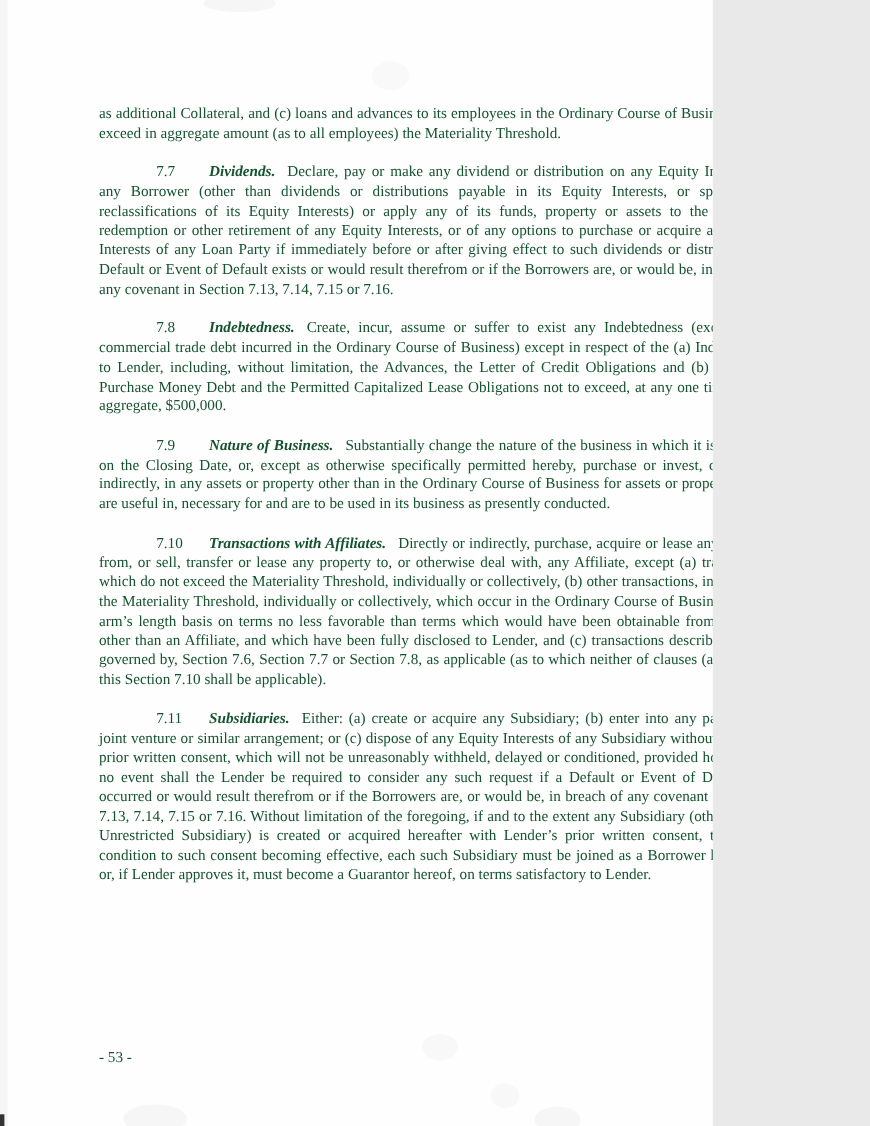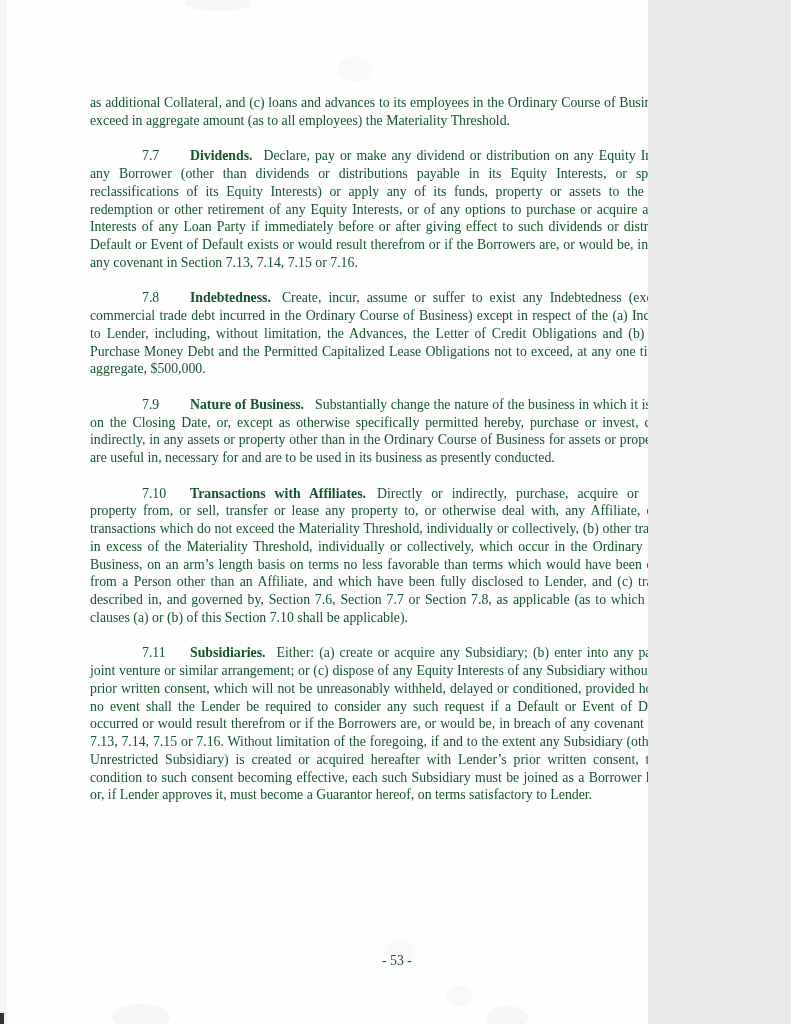--- a/index.html
+++ b/index.html
@@ -19,26 +19,26 @@
     font-size:13.8px;line-height:17.75px;
     text-rendering:optimizeLegibility;
   }
   .para{
     margin:0 0 17.75px 0;
     text-align:justify;
     text-justify:inter-word;
   }
   .para.indent{text-indent:52px;}
   .r-num{display:inline-block;width:48px;text-indent:0;}
-  .r-h{font-weight:bold;}
+  .r-h{font-weight:bold;font-style:italic;}
   .r-u{}
   .r-g{display:inline-block;width:11px;}
   .page-footer{
     position:absolute;left:90px;top:953px;width:614px;
-    text-align:center;font-size:13.8px;
+    font-size:13.8px;
   }
 </style>
 </head>
 <body>
 
 <div class="page">
   <div class="scan-edge"></div>
 
   <div class="blob" style="left:185px;top:-5px;width:66px;height:16px;"></div>
   <div class="blob" style="left:338px;top:56px;width:34px;height:26px;background:#f9f9f9;"></div>

